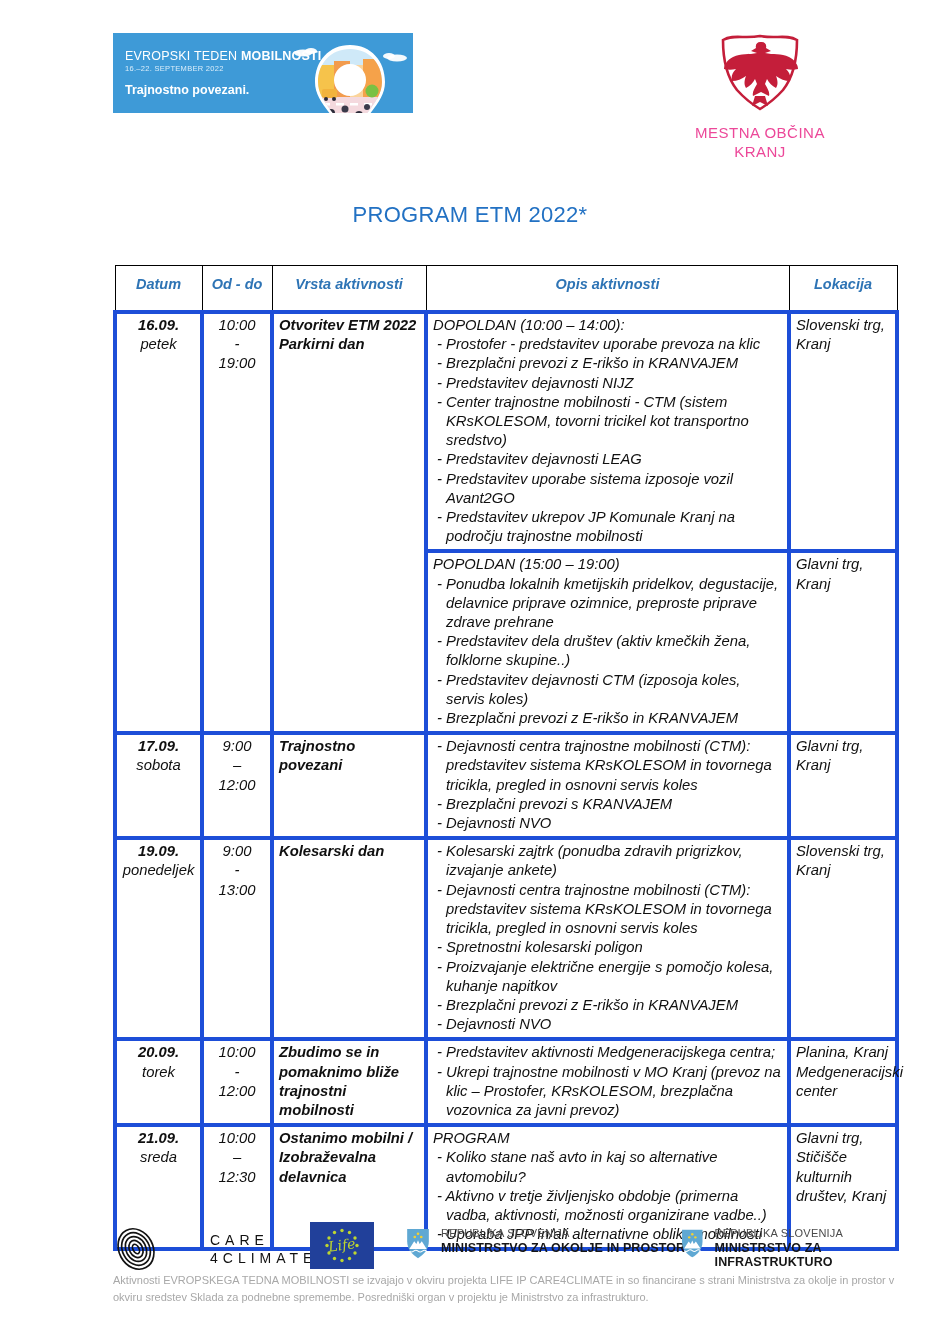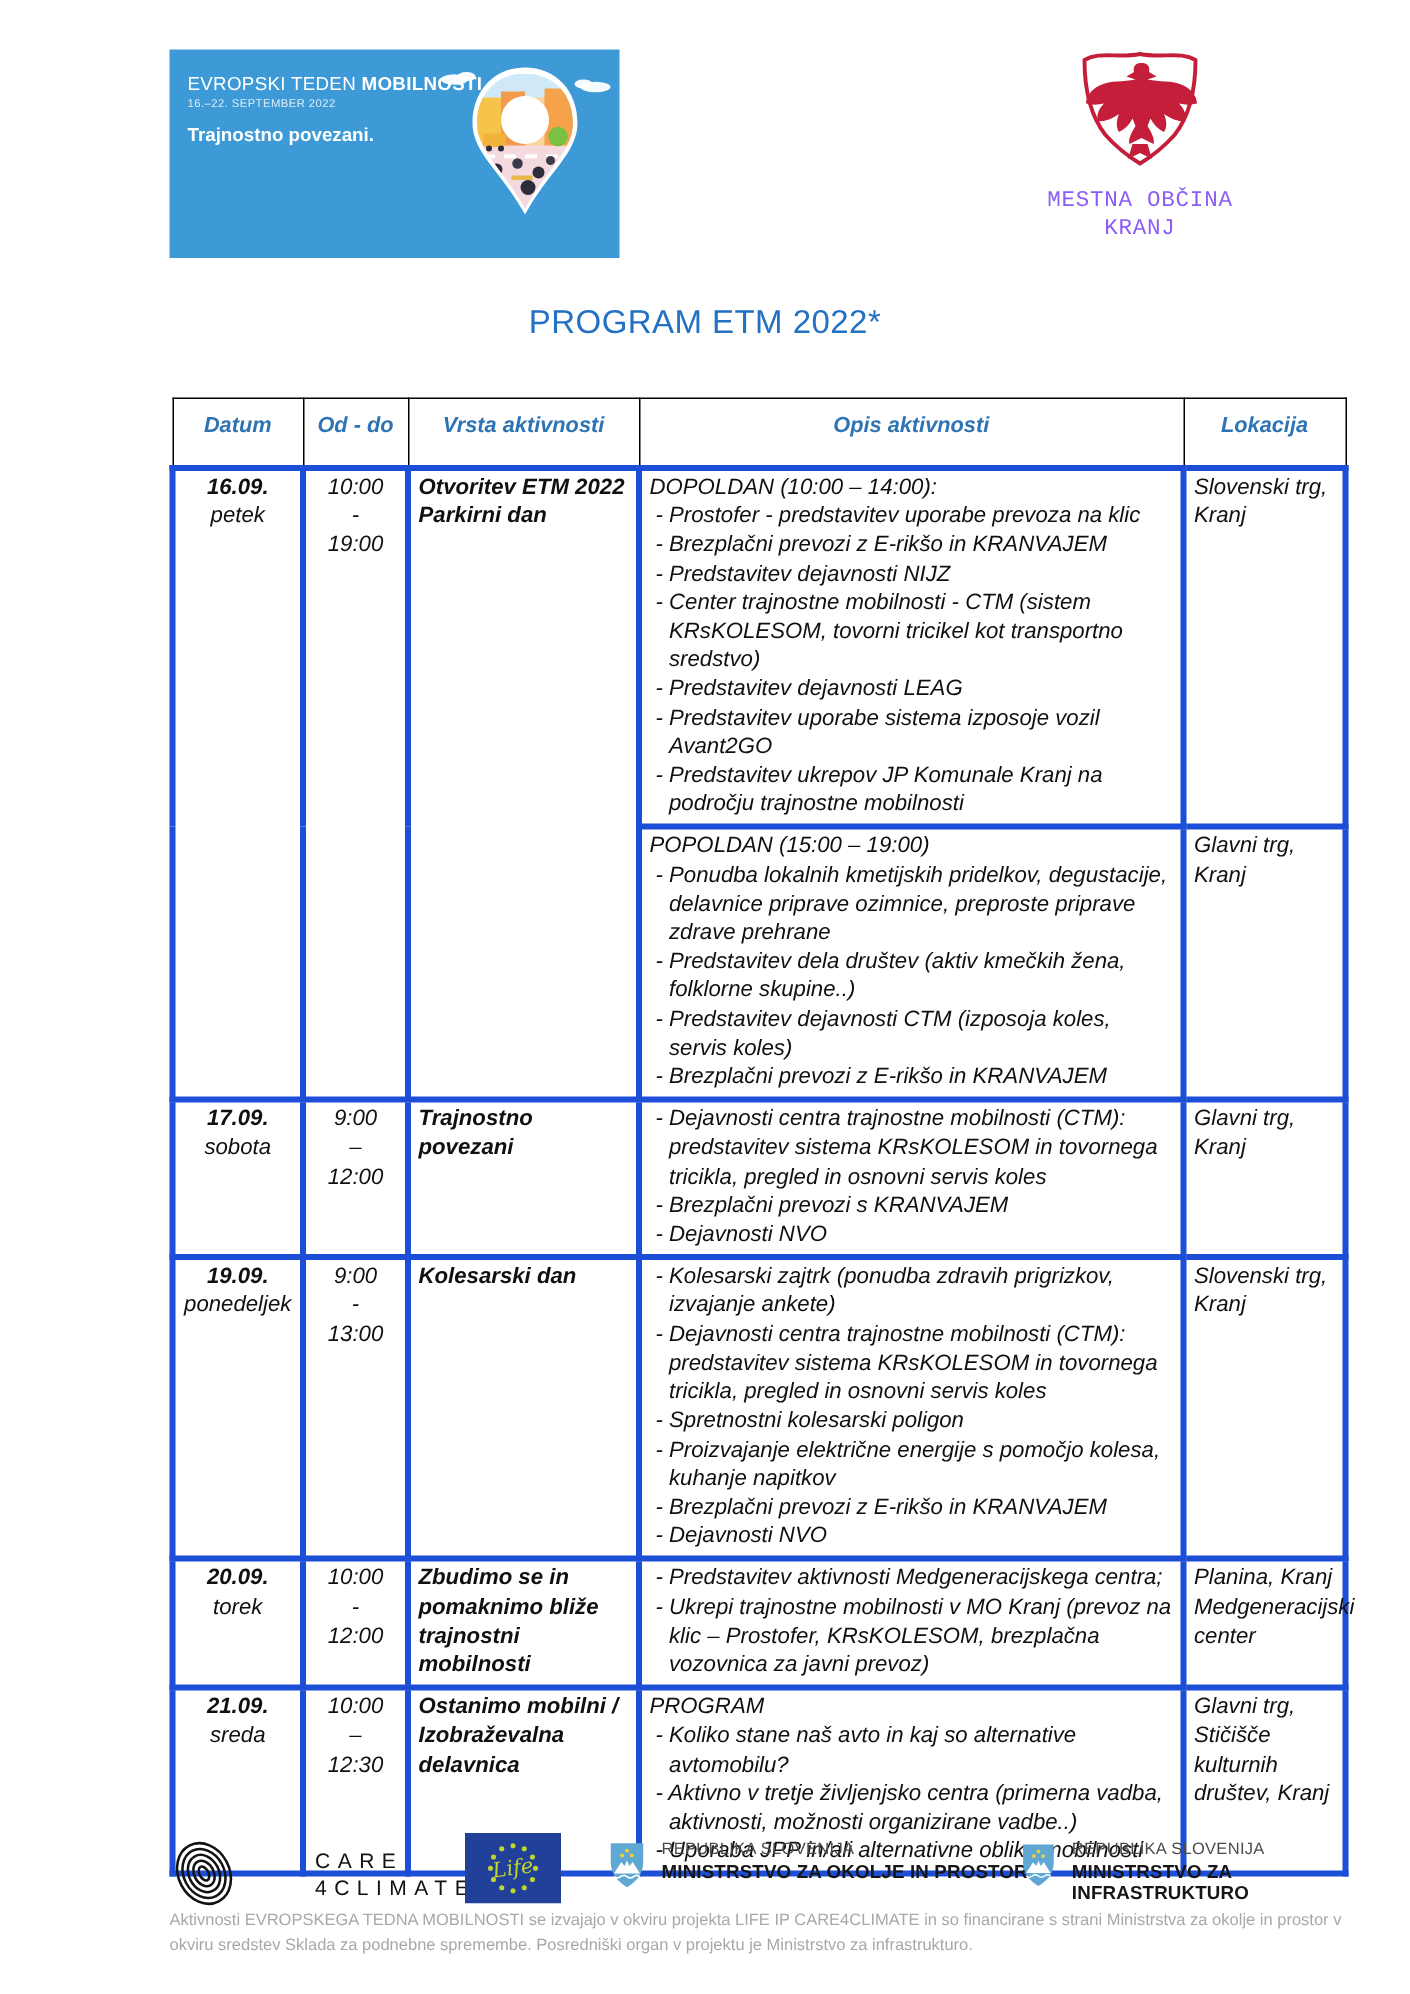--- a/index.html
+++ b/index.html
@@ -1,30 +1,30 @@
 <!DOCTYPE html>
 <html><head>
 <meta charset="utf-8">
 <style>
   html,body{margin:0;padding:0;background:#fff;}
   body{width:940px;height:1329px;position:relative;font-family:"Liberation Sans",sans-serif;color:#111;}
   .page{position:absolute;inset:0;background:#fff;overflow:hidden;}
 
   
-  .banner{position:absolute;left:113px;top:33px;width:300px;height:139px;background:#3e9ad7;overflow:hidden;}
+  .banner{position:absolute;left:113px;top:33px;width:300px;height:80px;background:#3e9ad7;overflow:hidden;}
   .banner-text{position:absolute;left:12px;top:16px;z-index:2;color:#fff;}
   .b-line1{font-size:12.5px;letter-spacing:.2px;}
   .b-line1 b{font-weight:bold;}
   .b-line2{font-size:7.5px;color:#d9edfa;margin-top:1px;letter-spacing:.3px;}
   .b-line3{font-size:12.5px;font-weight:bold;margin-top:10px;}
   .pin-svg{position:absolute;right:2px;top:6px;z-index:1;}
 
   
   .kranj{position:absolute;left:693px;top:30px;width:134px;text-align:center;}
-  .kranj-name{margin-top:6px;font-family:Liberation Mono, monospace;font-size:15px;letter-spacing:.5px;color:#8b5cf6;line-height:1.25;}
+  .kranj-name{margin-top:6px;font-family:Liberation Sans, sans-serif;font-size:15px;letter-spacing:.5px;color:#ec4899;line-height:1.25;}
 
   
   .title{position:absolute;left:0;top:202px;width:940px;margin:0;text-align:center;
          font-size:22px;font-weight:400;color:#2271c3;letter-spacing:.3px;}
 
   
   table.program{position:absolute;left:113px;top:265px;width:782px;border-collapse:collapse;
     table-layout:fixed;font-size:14.8px;line-height:19.2px;color:#101010;font-style:italic;}
   table.program th{border:1px solid #000;color:#2e74b5;font-size:14.5px;font-weight:bold;
     height:38px;vertical-align:middle;padding:0 2px 6px 2px;text-align:center;}
@@ -254,21 +254,21 @@
             <div>12:30</div>
           </td>
           <td class="c-act" rowspan="1">
             <div>Ostanimo mobilni /</div>
             <div>Izobraževalna</div>
             <div>delavnica</div>
           </td>
           <td class="c-desc" style="height: 113px;">
             <div class="seg-h">PROGRAM</div>
             <div class="bullet">- Koliko stane naš avto in kaj so alternative avtomobilu?</div>
-            <div class="bullet">- Aktivno v tretje življenjsko centra (primerna vadba, aktivnosti, možnosti organizirane vadbe..)</div>
+            <div class="bullet">- Aktivno v tretje življenjsko obdobje (primerna vadba, aktivnosti, možnosti organizirane vadbe..)</div>
             <div class="bullet">- Uporaba JPP in/ali alternativne oblike mobilnosti</div>
           </td>
           <td class="c-loc">Glavni trg, Stičišče kulturnih društev, Kranj</td>
         </tr>
       </tbody>
   </table>
 
   <div class="flogos">
     <div class="logo-c4c">
       <svg width="46" height="46" viewBox="0 0 46 46">

